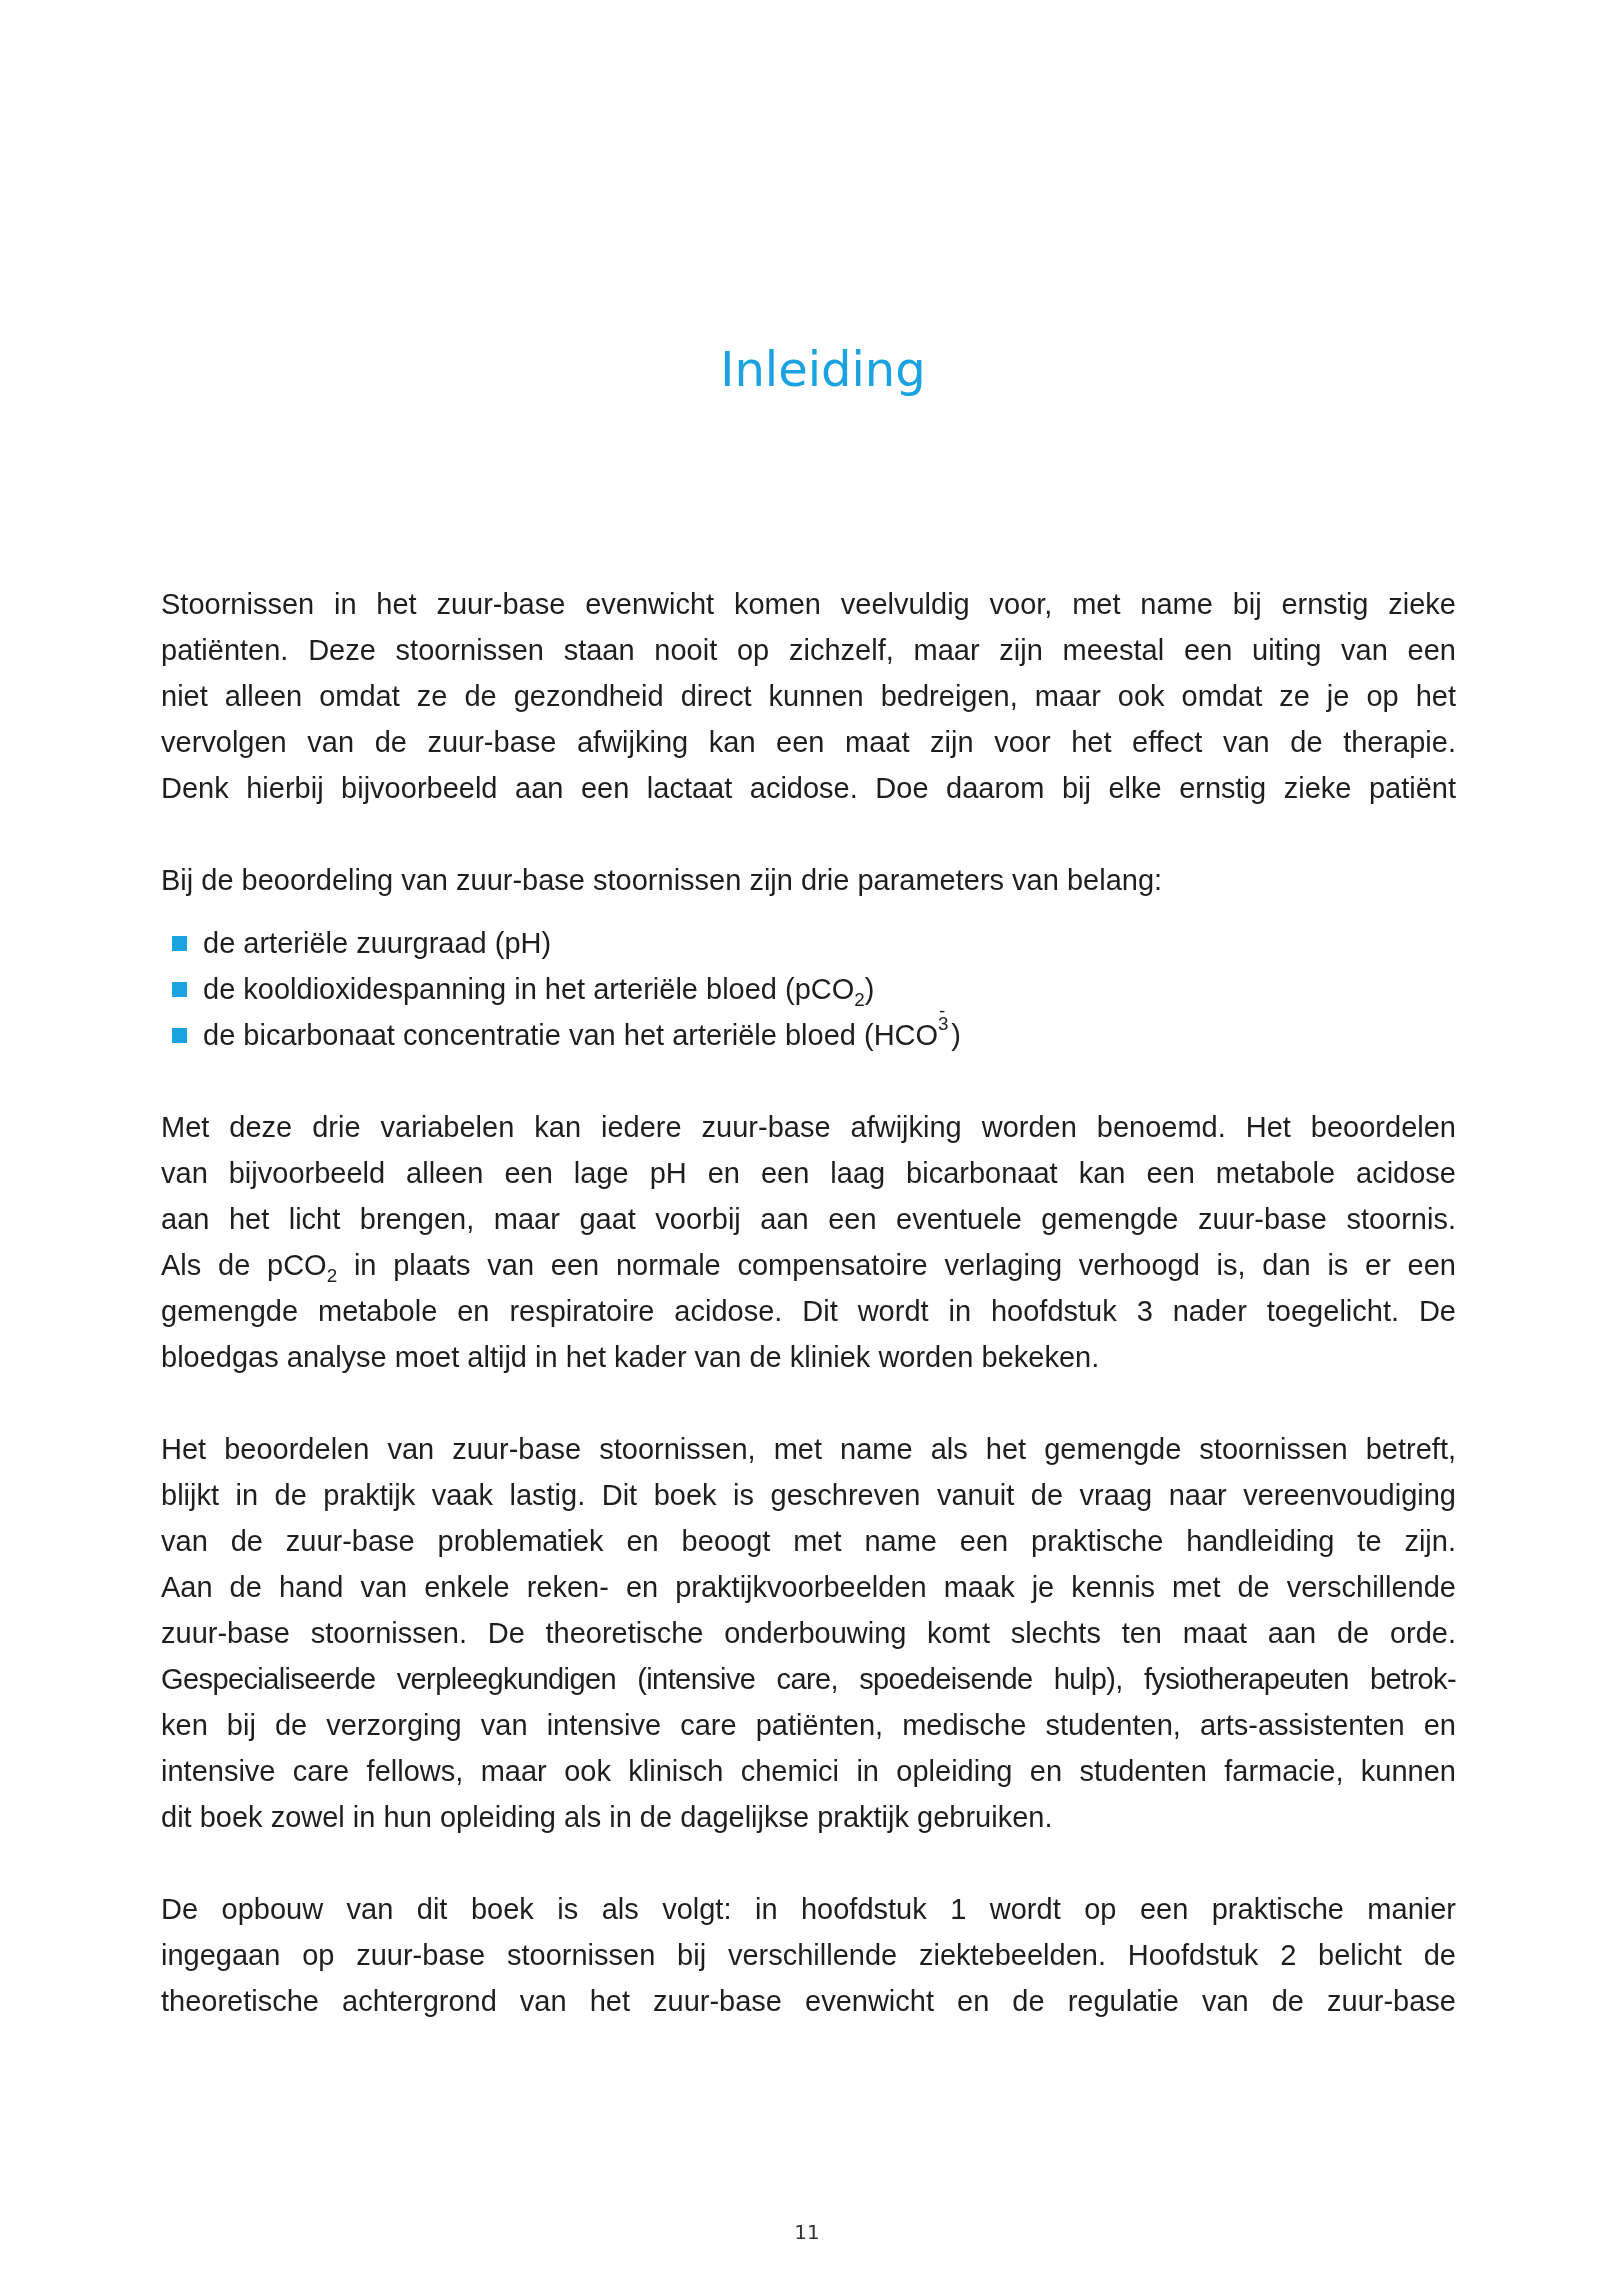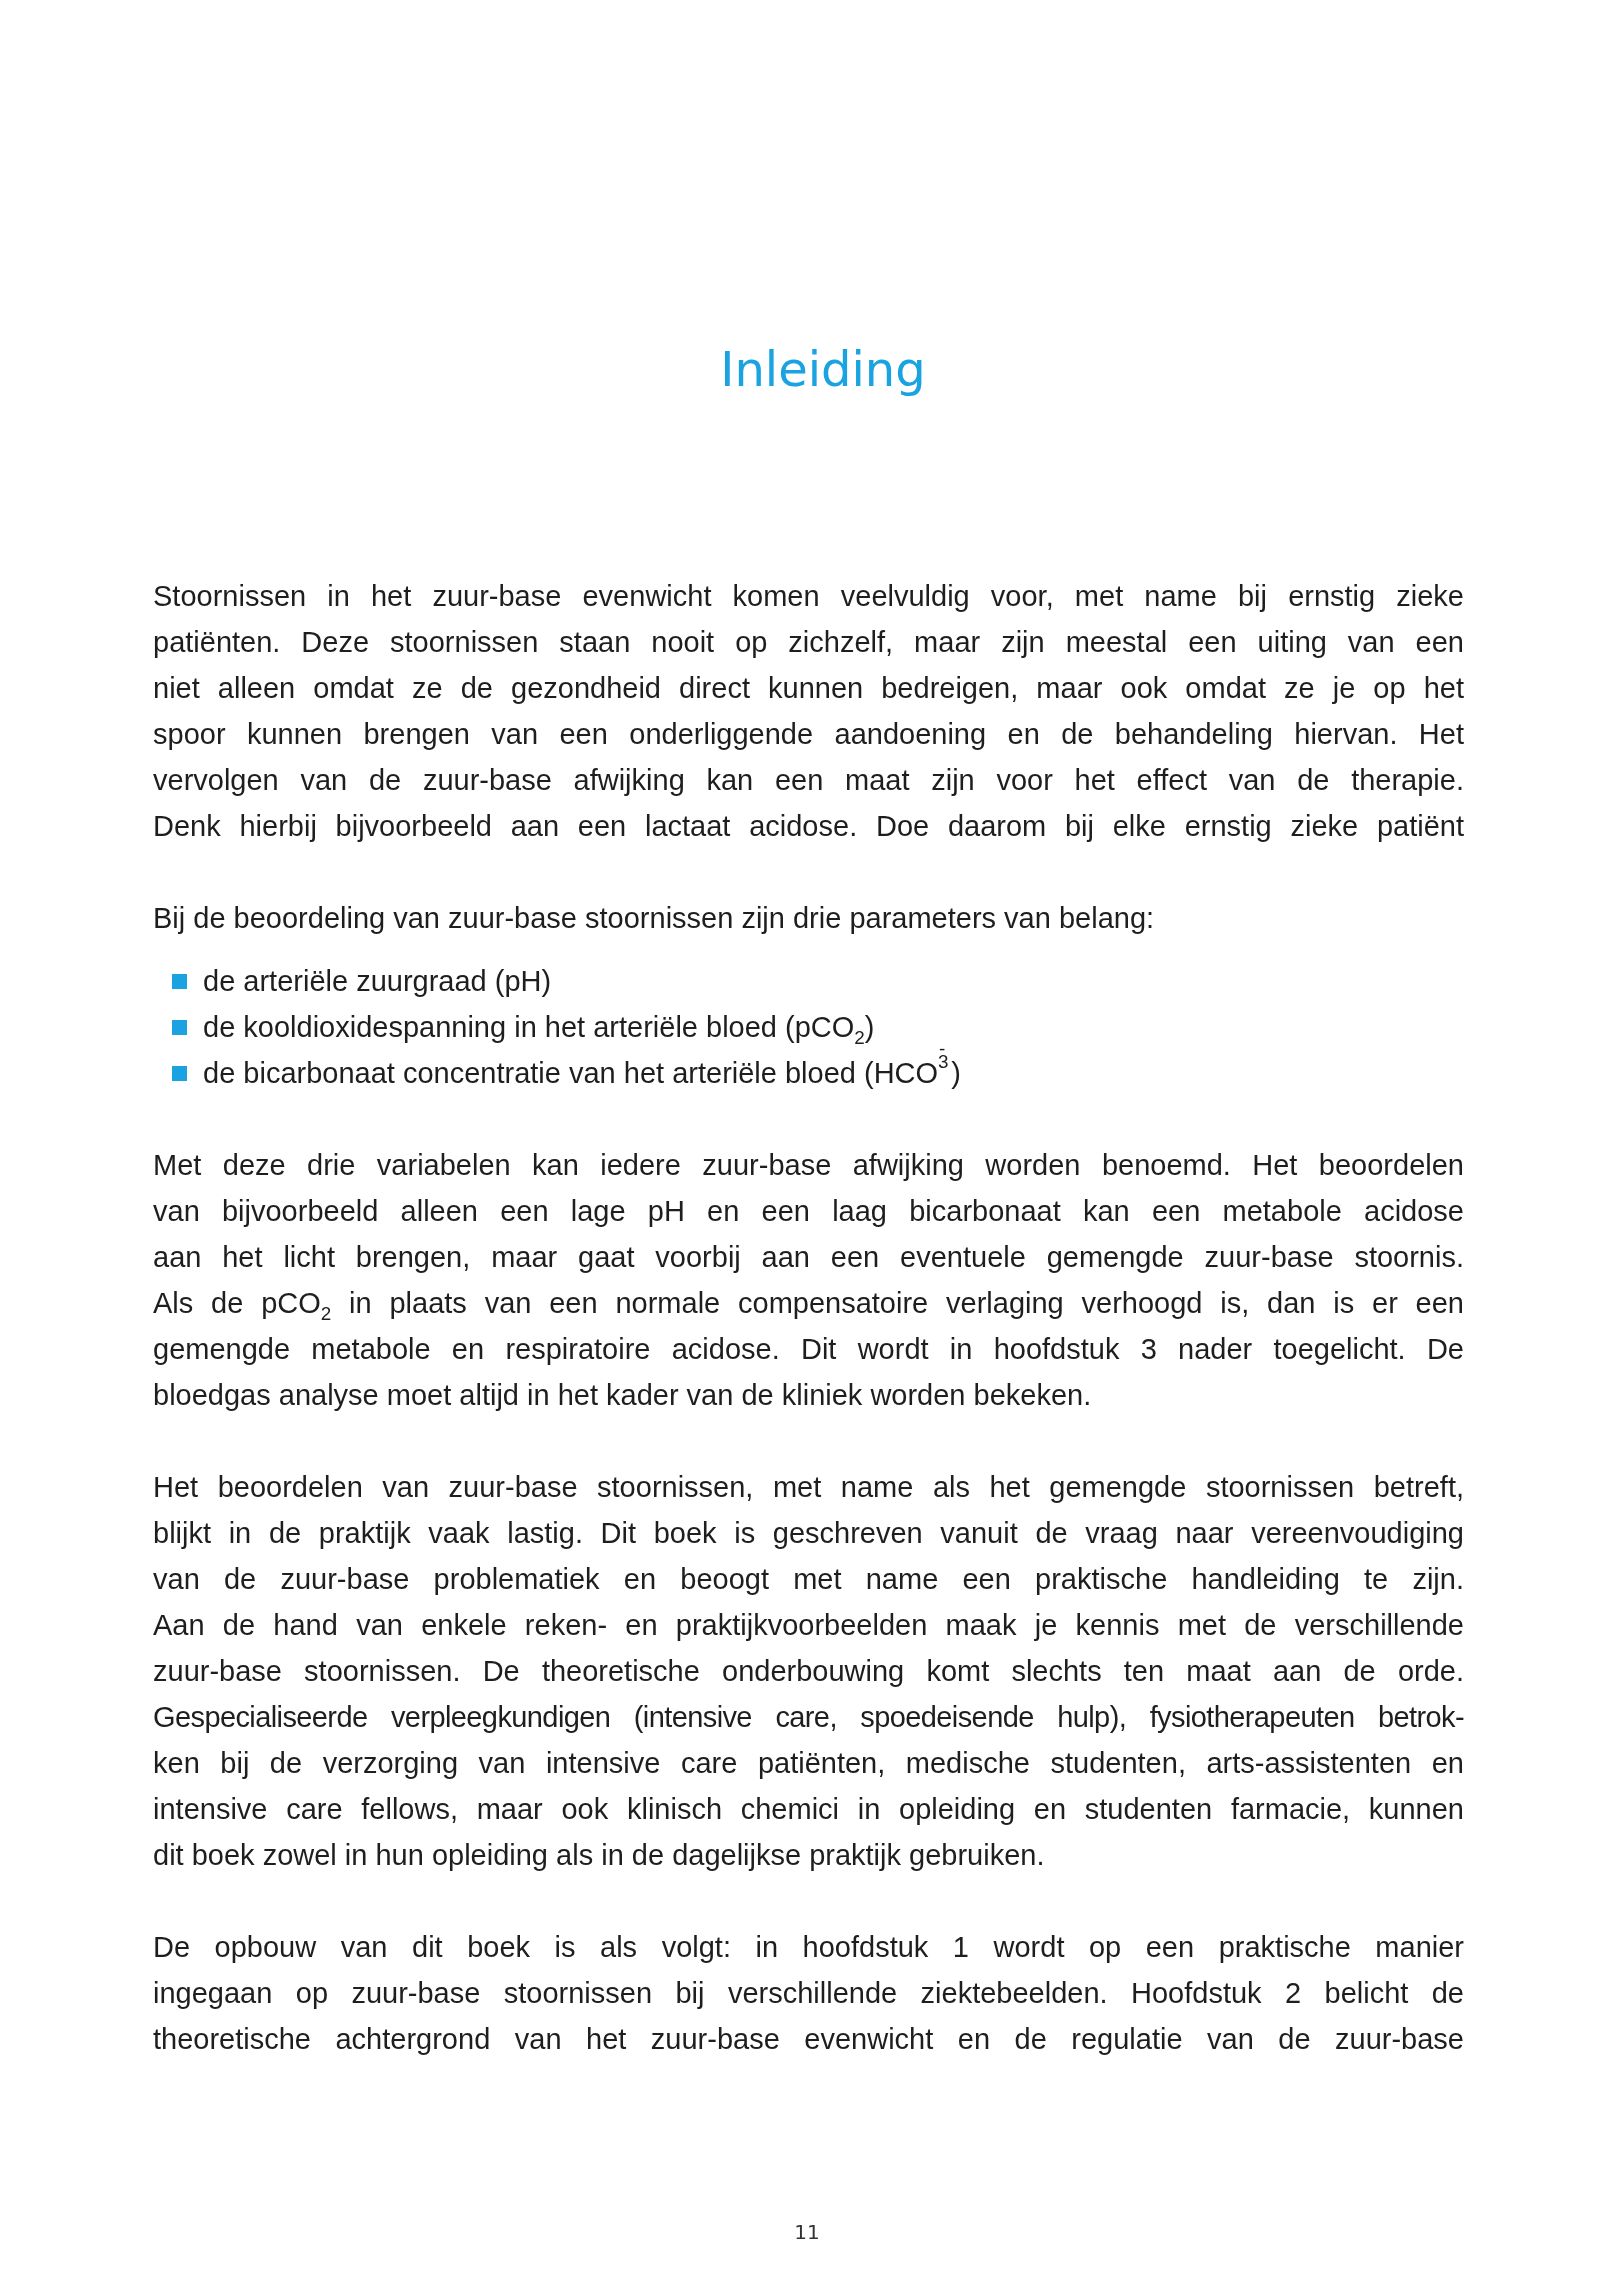--- a/index.html
+++ b/index.html
@@ -2,21 +2,21 @@
 <html style="font-size:14.8px"><head>
 <meta charset="utf-8">
 <style>
   html, body { margin:0; padding:0; background:#ffffff; }
   body { width:1614px; height:2290px; position:relative; overflow:hidden;
          font-family:"Liberation Sans", sans-serif; color:#1e1e1e; }
   .title { position:absolute; top:325px; left:0; width:1614px; text-align:center;
            font-size:48px; color:#1aa3e0; font-family:"DejaVu Sans", sans-serif; font-weight:normal; margin:16px; }
   .content { position:absolute; left:153px; top:573px; width:1311px;
              font-size:29px; line-height:46px; }
-  .content p { margin:0; text-align:justify; }
+  .content p { margin:8px; text-align:justify; }
   .content p.gap { margin-top:46px; }
   .line { display:block; text-align:justify; text-align-last:justify; white-space:nowrap; }
   .line.last { text-align-last:left; }
   .bullets { list-style:none; margin:17px; padding:0; }
   .bullets li { position:relative; padding-left:33px; }
   .bullets li .sq { position:absolute; left:1.8px; top:15.7px; width:15.7px; height:15.7px; background:#1aa3e0; }
   sub, sup { font-size:65%; line-height:0; }
   .pagenum { position:absolute; top:2220px; left:0; width:1614px; text-align:center;
              font-size:20px; color:#333; font-family:"DejaVu Sans", sans-serif; }
 </style>
@@ -24,21 +24,20 @@
 <body>
 
 <h1 class="title">Inleiding</h1>
 
 <div class="content">
 
   <p>
     <span class="line">Stoornissen in het zuur-base evenwicht komen veelvuldig voor, met name bij ernstig zieke</span>
     <span class="line">patiënten. Deze stoornissen staan nooit op zichzelf, maar zijn meestal een uiting van een</span>
     <span class="line">niet alleen omdat ze de gezondheid direct kunnen bedreigen, maar ook omdat ze je op het</span>
-    <span class="line">spoor kunnen brengen van een onderliggende aandoening en de behandeling hiervan. Het</span>
     <span class="line">vervolgen van de zuur-base afwijking kan een maat zijn voor het effect van de therapie.</span>
     <span class="line">Denk hierbij bijvoorbeeld aan een lactaat acidose. Doe daarom bij elke ernstig zieke patiënt</span>
   </p>
 
   <p class="gap">
     <span class="line last">Bij de beoordeling van zuur-base stoornissen zijn drie parameters van belang:</span>
   </p>
   <ul class="bullets">
     <li>
       <span class="sq"></span>

